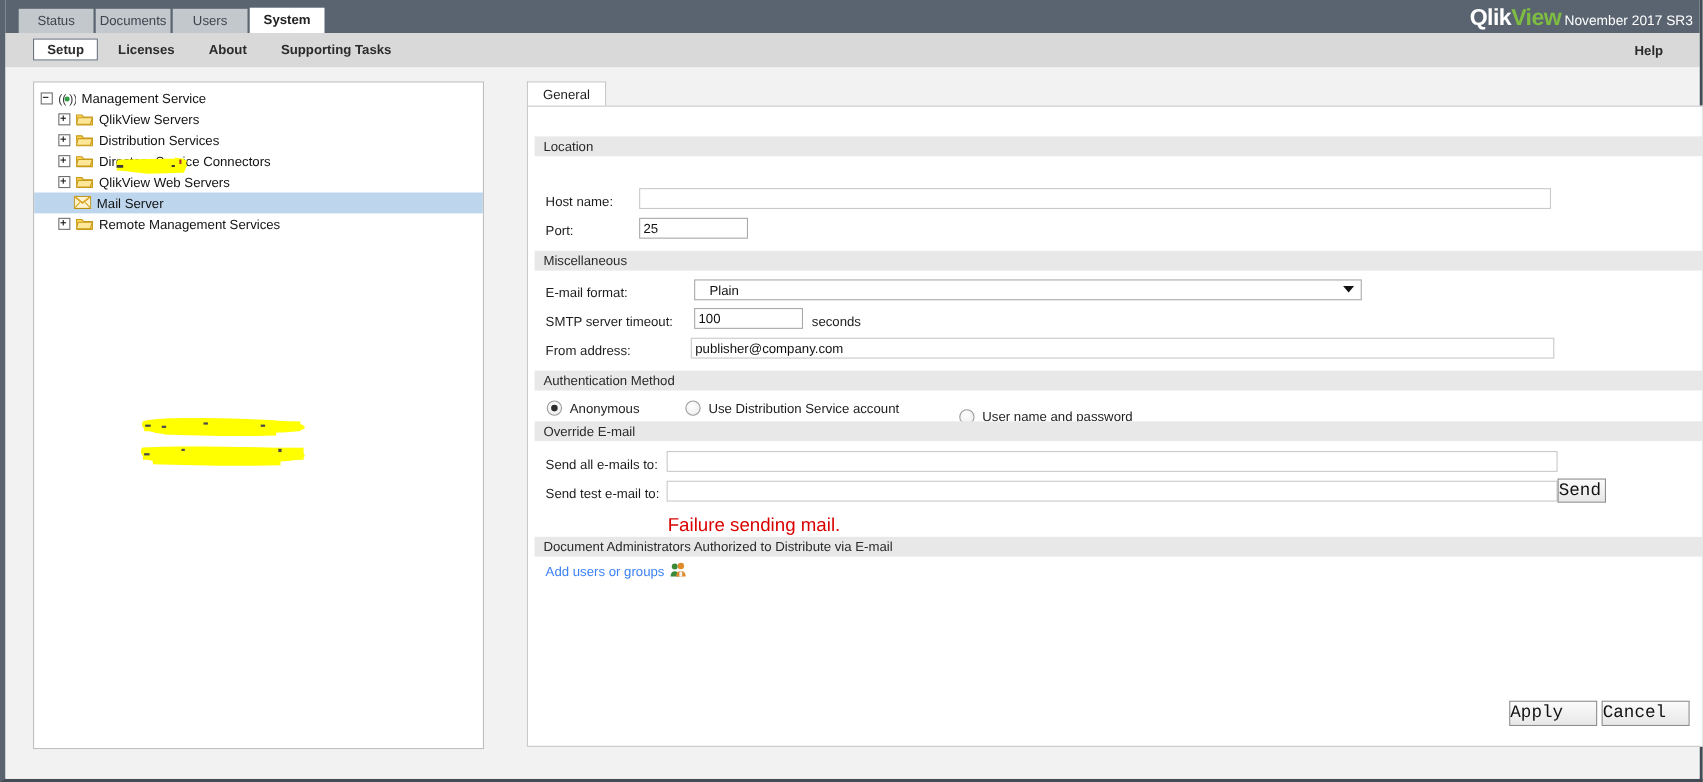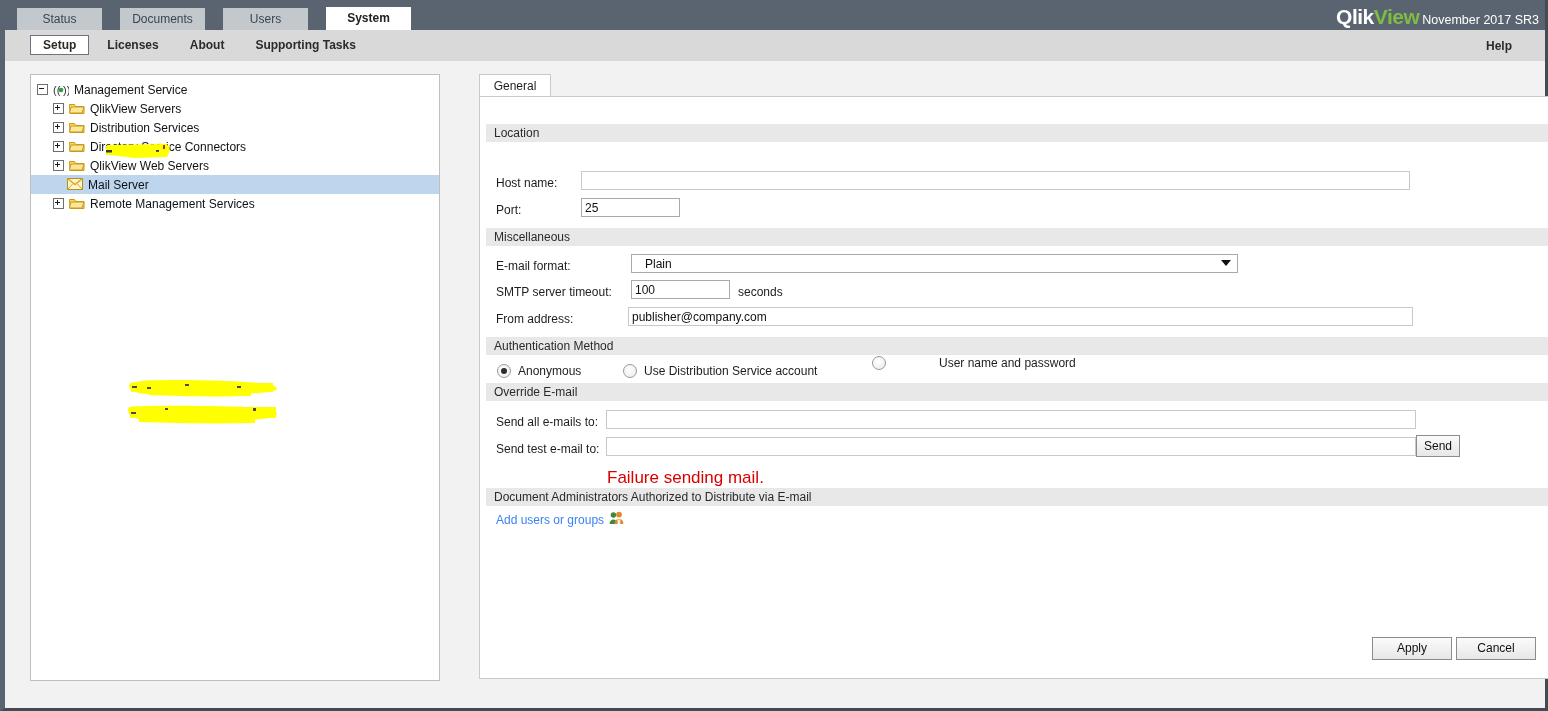--- a/index.html
+++ b/index.html
@@ -12,22 +12,22 @@
   }
   #app{position:relative;width:1548px;height:711px;
        border-left:5px solid #5a6470;
        border-right:3px solid #434b55;
        border-bottom:3px solid #434b55;
        box-sizing:border-box;background:#f2f2f3;}
 
   
   .topbar{position:absolute;left:0;top:0;width:1540px;height:30px;background:#5a6470;}
   .maintabs{position:absolute;left:12px;top:7px;height:23px;display:flex;align-items:flex-end;}
-  .mtab{height:22px;line-height:22px;padding:0 0;width:85px;text-align:center;
-        background:#c3c8cc;color:#3c4450;font-size:12px;margin-right:18px;
+  .mtab{height:22px;line-height:22px;padding:0 0;width:68px;text-align:center;
+        background:#c3c8cc;color:#3c4450;font-size:12px;margin-right:2px;
         box-sizing:border-box;cursor:pointer;}
   .mtab.active{background:#ffffff;color:#222;font-weight:bold;height:23px;line-height:23px;}
   .brand{position:absolute;right:6px;top:5px;font-size:21px;font-weight:bold;letter-spacing:-0.5px;}
   .brand .qlik{color:#ffffff;}
   .brand .view{color:#7fbd42;}
   .brand .ver{color:#ffffff;font-size:12.5px;font-weight:normal;letter-spacing:0;margin-left:3px;}
 
   
   .subbar{position:absolute;left:0;top:30px;width:1540px;height:31px;background:#d9d9d9;
           border-bottom:1px solid #c4c4c4;}
@@ -71,21 +71,21 @@
        font-size:12px;color:#111;padding:1px 13px;line-height:16px;cursor:pointer;}
   .ddl .arr{position:absolute;right:6px;top:5px;width:0;height:0;
             border-left:5px solid transparent;border-right:5px solid transparent;border-top:6px solid #111;}
   .radio{position:absolute;display:flex;align-items:center;cursor:pointer;}
   .rdot{width:12px;height:12px;border-radius:50%;border:1px solid #9a9a9a;
         background:radial-gradient(circle at 40% 35%,#ffffff 0%,#f0f0f0 70%,#dcdcdc 100%);
         margin-right:7px;flex:none;position:relative;}
   .rdot.on:after{content:"";position:absolute;left:3px;top:3px;width:6px;height:6px;border-radius:50%;background:#2c2c2c;}
   .radio span{font-size:12px;color:#1d1d1d;}
   .btn{position:absolute;background:linear-gradient(#fbfbfb,#e7e7e7);border:1px solid #8c8c8c;
-       font-family:Liberation Sans, sans-serif;font-size:12px;color:#111;text-align:center;cursor:pointer;
+       font-family:Liberation Mono, monospace;font-size:16px;color:#111;cursor:pointer;
        box-sizing:border-box;}
   .err{position:absolute;font-size:17px;color:#d90000;}
   .adduser{position:absolute;display:flex;align-items:center;cursor:pointer;}
   .adduser .at{font-size:12px;color:#3b82f6;margin-right:5px;}
 
   
   .redact{position:absolute;pointer-events:none;}
   .redact svg{display:block;}
 </style>
 </head>
@@ -222,21 +222,21 @@
 
         <div class="sechdr" style="top:240px;">Authentication Method</div>
         <div class="radio" style="left:17px;top:267px;">
           <span class="rdot on"></span>
           <span>Anonymous</span>
         </div>
         <div class="radio" style="left:143px;top:267px;">
           <span class="rdot"></span>
           <span>Use Distribution Service account</span>
         </div>
-        <div class="radio" style="left:392px;top:259px;gap:46px;">
+        <div class="radio" style="left:392px;top:275px;">
           <span class="rdot"></span>
           <span>User name and password</span>
         </div>
 
         <div class="sechdr" style="top:286px;">Override E-mail</div>
         <div class="lbl" style="left:16px;top:318px;">Send all e-mails to:</div>
         <input class="fld low" style="left: 126px; top: 313px; width: 810px;" value="">
         <div class="lbl" style="left:16px;top:345px;">Send test e-mail to:</div>
         <input class="fld low" style="left: 126px; top: 340px; width: 810px;" value="">
         <div class="btn" style="left:936px;top:338px;width:44px;height:22px;line-height:20px;">Send</div>

